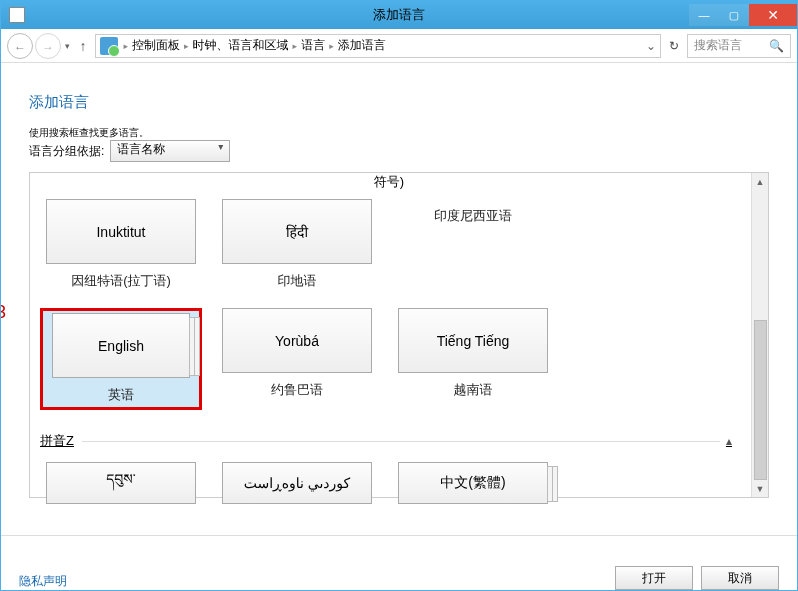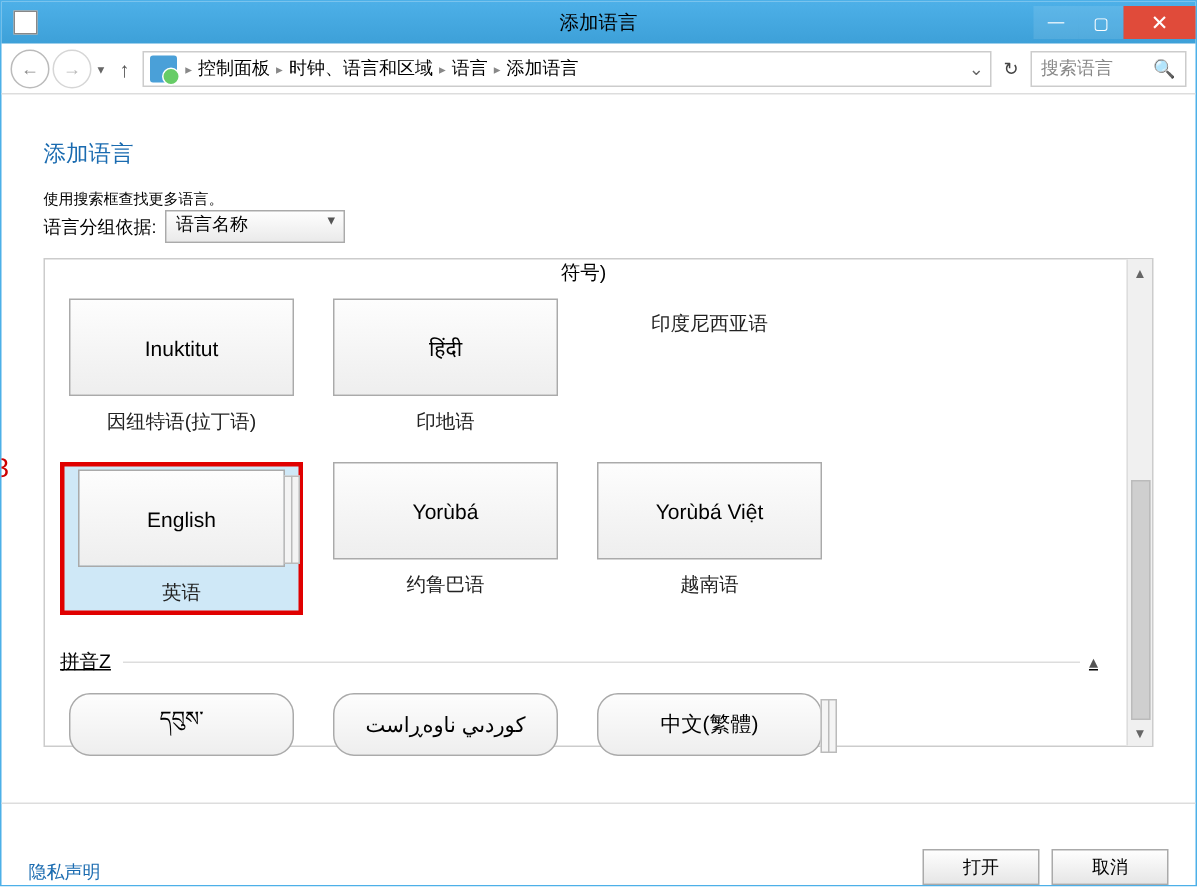--- a/index.html
+++ b/index.html
@@ -48,21 +48,21 @@
     .tile-box.multi::before, .tile-box.multi::after { content: ""; position: absolute; top: 3px; width: 4px; height: calc(100% - 6px); border: 1px solid #bbb; background: #f4f4f4; }
     .tile-box.multi::before { right: -6px; }
     .tile-box.multi::after { right: -11px; }
     .lang-tile.selected .tile-box { width: 138px; margin-top: 2px; }
     .tile-caption { margin-top: 8px; font-size: 13px; color: #222; }
     .lang-tile.selected .tile-caption { margin-bottom: 6px; }
     .section-header { margin-top: 22px; font-size: 13px; padding-bottom: 2px; display: flex; align-items: center; text-decoration: underline; }
     .section-header .sh-label { flex: 0 0 auto; }
     .section-header .sh-line { flex: 1; height: 1px; background: #ddd; margin-left: 8px; }
     .section-header .sh-arrow { color: #555; padding: 0 6px; font-size: 12px; }
-    .row-cut .tile-box { height: 42px; border-radius: 14px; }
+    .row-cut .tile-box { height: 42px; }
     .footer { height: 55px; border-top: 1px solid #ddd; display: flex; align-items: flex-end; padding: 0 18px; }
     .privacy { color: #1a6bb0; font-size: 12px; }
     .footer-btns { margin-left: auto; display: flex; gap: 8px; }
     .wbtn { width: 78px; height: 24px; border: 1px solid #aaa; background: linear-gradient(#fefefe,#e6e6e6); font-size: 12px; display: flex; align-items: center; justify-content: center; cursor: pointer; }
   </style>
 </head>
 <body>
 
 <div class="window">
   <div class="titlebar">
@@ -134,21 +134,21 @@
             <div class="row-marker">3</div>
             <div class="lang-tile selected">
               <div class="tile-box multi">English</div>
               <div class="tile-caption">英语</div>
             </div>
             <div class="lang-tile">
               <div class="tile-box">Yorùbá</div>
               <div class="tile-caption">约鲁巴语</div>
             </div>
             <div class="lang-tile">
-              <div class="tile-box">Yorùbá Việt</div>
+              <div class="tile-box">Tiếng Tiếng</div>
               <div class="tile-caption">越南语</div>
             </div>
           </div>
         </div>
 
         <div class="section-header">
           <span class="sh-label">拼音Z</span>
           <span class="sh-line"></span>
           <span class="sh-arrow">▴</span>
         </div>

